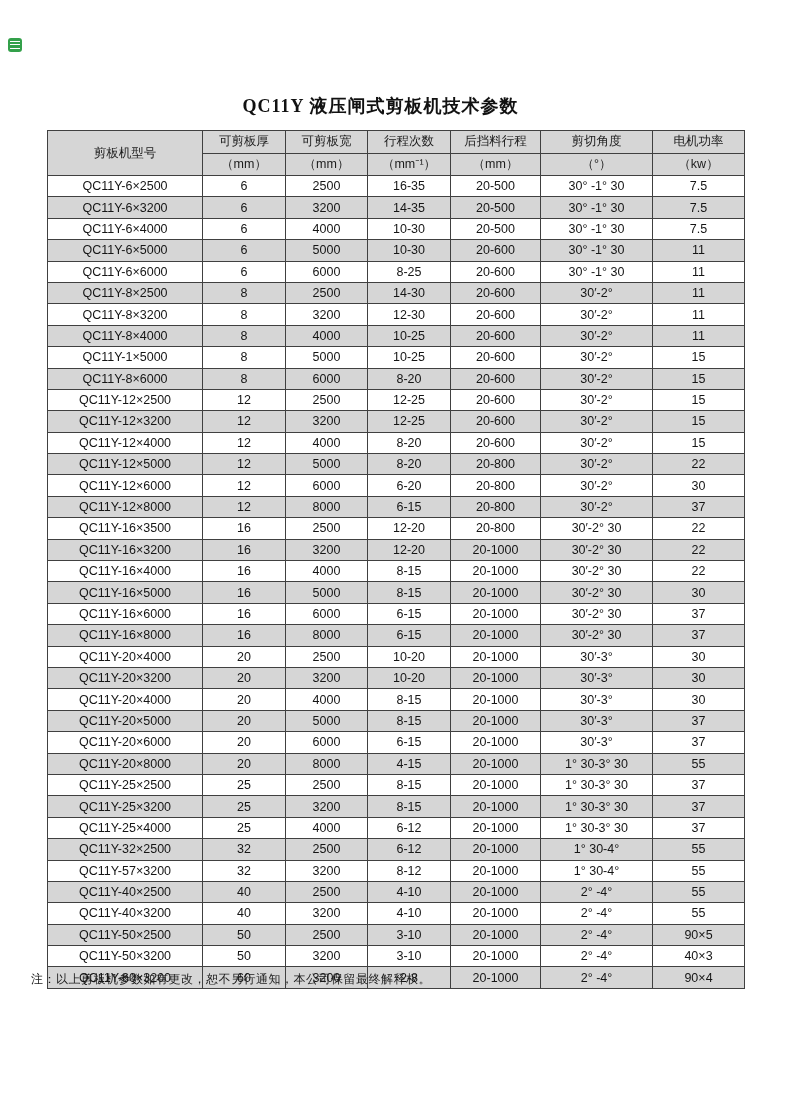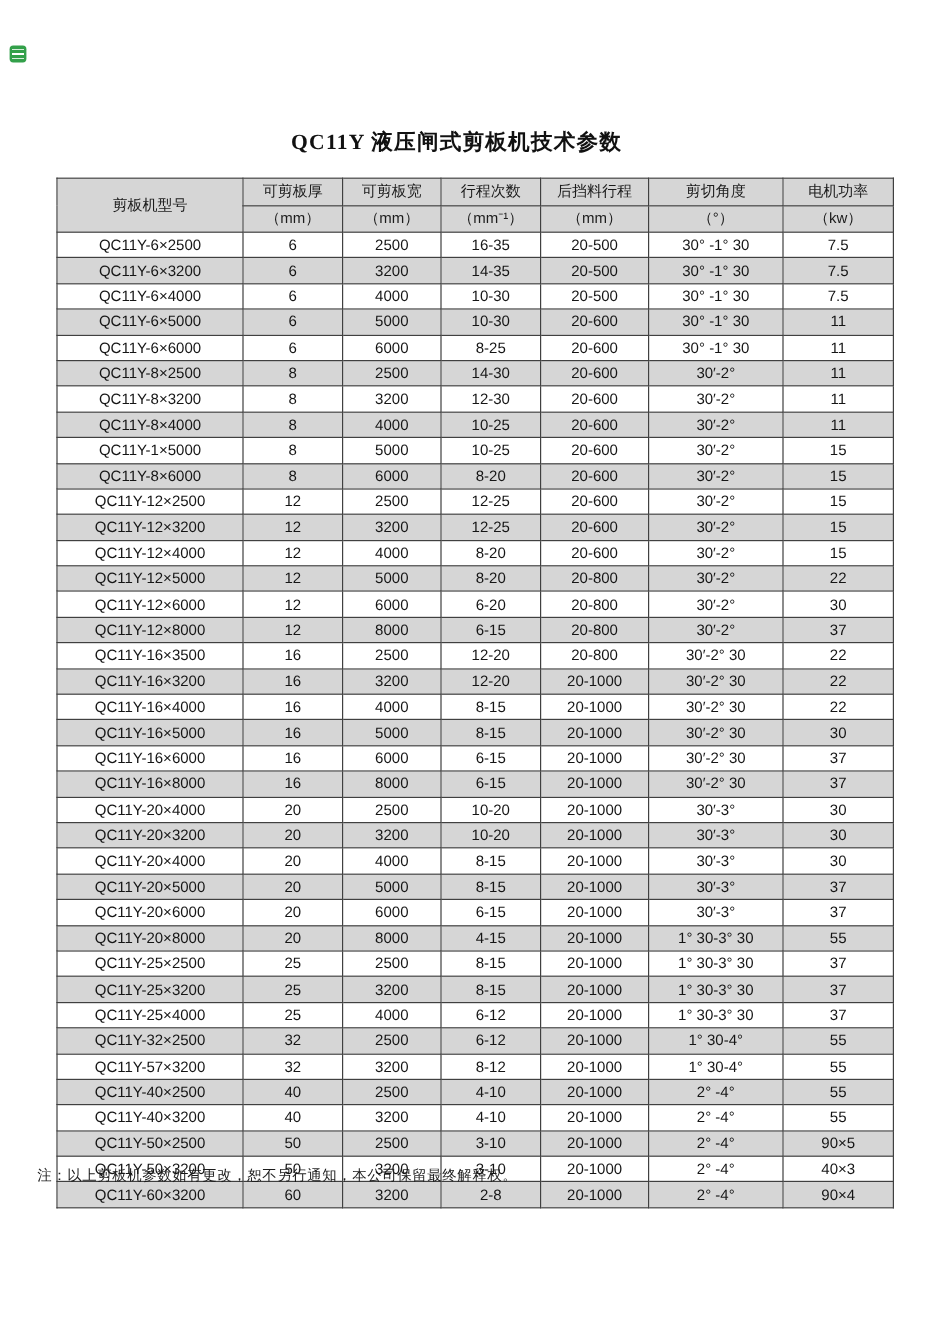--- a/index.html
+++ b/index.html
@@ -28,25 +28,24 @@
   }
 
   .title {
     position: absolute; top: 94px; left: 0; width: 761px;
     text-align: center;
     font-family: "Liberation Serif", serif;
     font-weight: bold;
     font-size: 18px;
     letter-spacing: 1px;
     color: #111;
-    margin-top: 12px;
   }
 
   table.spec {
-    position: absolute; left: 47px; top: 148px;
+    position: absolute; left: 47px; top: 130px;
     width: 697px;
     border-collapse: collapse;
     table-layout: fixed;
   }
   table.spec th, table.spec td {
     border: 1px solid var(--border-color, #404040);
     text-align: center;
     vertical-align: middle;
     padding: 0;
     font-weight: normal;

